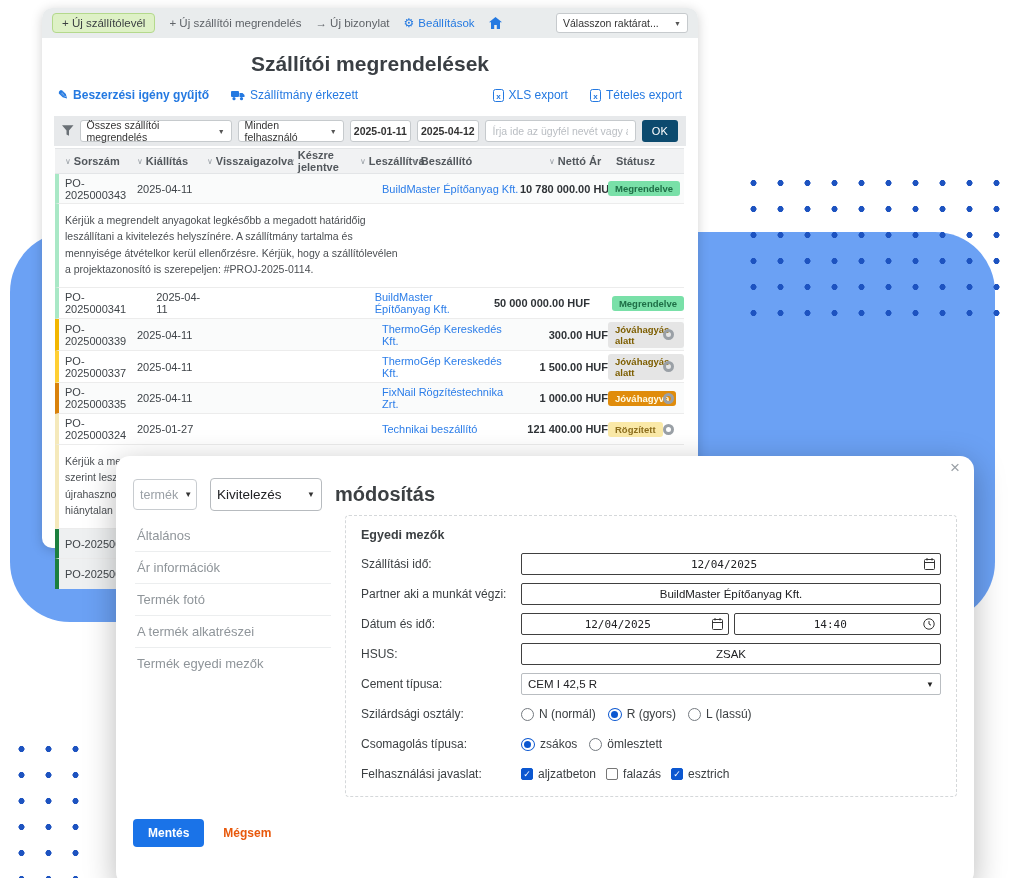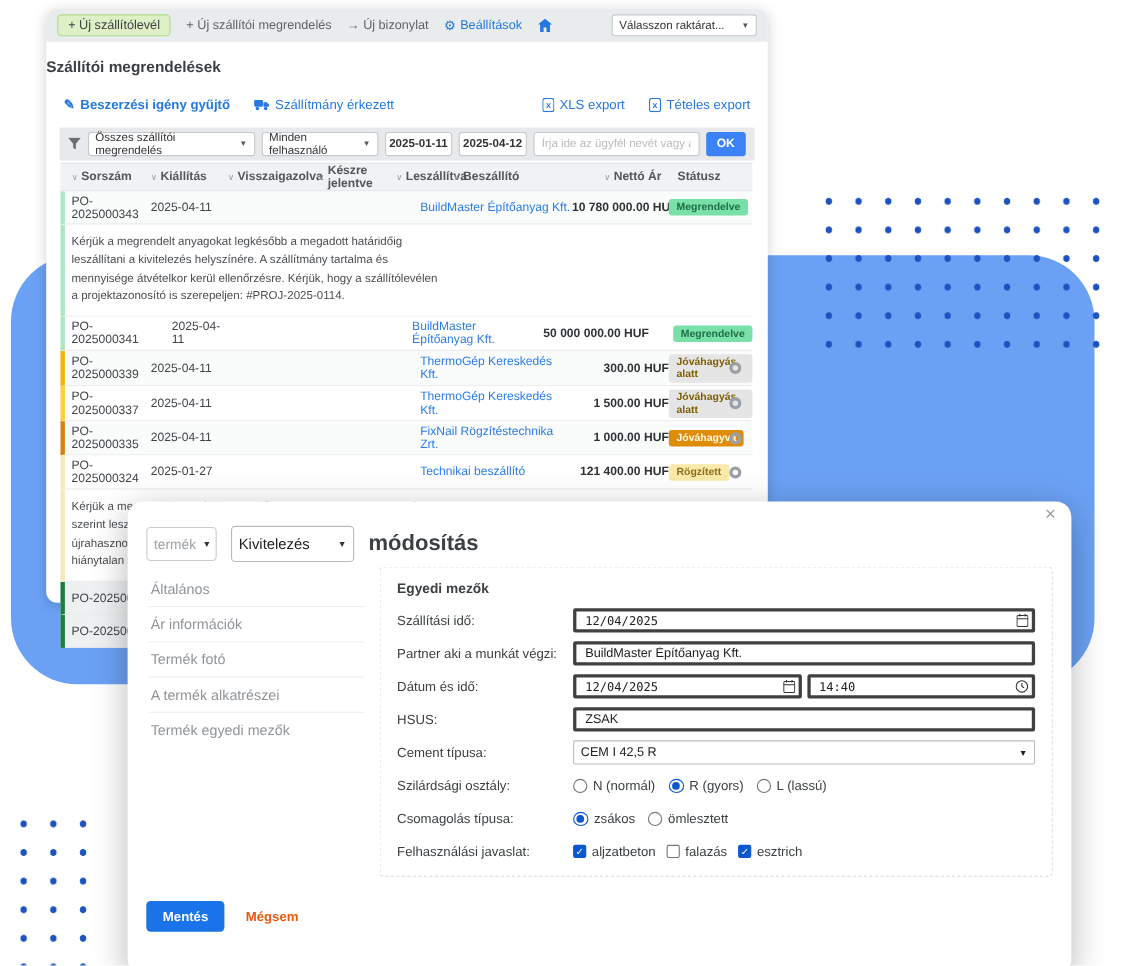--- a/index.html
+++ b/index.html
@@ -24,42 +24,42 @@
   .nav-pill { background:#def1c6; border:1px solid #b4d98c; border-radius:4px;
     padding:3px 9px; color:#3c4043; cursor:pointer; }
   .nav-item { cursor:pointer; }
   .nav-blue { color:#2479e1; display:flex; align-items:center; gap:4px; cursor:pointer; }
   .nav-spacer { flex:1; }
   .sel { display:flex; align-items:center; justify-content:space-between;
     border:1px solid #c6cacd; background:#fff; border-radius:3px; padding:0 6px; cursor:pointer; }
   .sel .car { font-size:7px; color:#555; margin-left:6px; }
   .wh-sel { width:132px; height:20px; font-size:10.5px; color:#333; }
 
-  .page-title { position:absolute; top:44px; left:0; right:0; 
-    font-size:14px; font-weight:bold; color:#3a3f44; }
+  .page-title { position:absolute; top:44px; left:0; right:0; text-align:center;
+    font-size:21px; font-weight:bold; color:#3a3f44; }
 
   .actions { position:absolute; top:80px; left:16px; right:16px; display:flex;
     align-items:center; font-size:12px; color:#2479e1; }
   .act { display:flex; align-items:center; gap:5px; cursor:pointer; }
   .act.bold { font-weight:bold; }
   .act + .act { margin-left:22px; }
   .act-spacer { flex:1; }
   .icon-glyph { font-size:12px; }
 
   .filterbar { position:absolute; top:108px; left:12px; right:12px; height:30px;
     background:#e7e9eb; border-radius:0; display:flex; align-items:center; gap:6px; padding:0 8px; }
   .f-sel { height:22px; font-size:10.5px; color:#333; }
   .f-sel1 { width:158px; } .f-sel2 { width:110px; }
   .f-date { width:64px; height:22px; background:#fff; border:1px solid #c6cacd; border-radius:3px;
     font-size:10.5px; font-weight:600; color:#333; display:flex; align-items:center; justify-content:center; }
   .f-search { flex:1; height:22px; border:1px solid #c6cacd; border-radius:3px; padding:0 7px;
     font-size:10.5px; color:#333; font-family:"Liberation Sans", sans-serif; }
   .f-search::placeholder { color:#b9bdc2; }
-  .f-ok { width:38px; height:22px; background:#3b82f6; color:#fff; border:none; border-radius:3px;
-    font-size:11px; font-weight:bold; cursor:pointer; }
+  .f-ok { width:38px; height:22px; background:#0c4a6e; color:#fff; border:none; border-radius:3px;
+    font-size:11px; font-weight:normal; cursor:pointer; }
 
   
   .thead { position:absolute; top:140px; left:13px; right:14px; height:26px; background:#f1f2f3;
     border-top:1px solid #e3e5e7; border-bottom:1px solid #e3e5e7; display:flex; align-items:center;
     padding-left:10px; font-size:11px; font-weight:600; color:#52575c; }
   .th { display:flex; align-items:center; gap:3px; }
   .th .sortc { color:#9aa0a6; font-size:8px; font-weight:normal; }
   .th1{width:72px;} .th2{width:70px;} .th3{width:82px;} .th4{width:71px;} .th5{width:52px;}
   .th6{width:137px;} .th7{width:67px;} .th8{flex:1;}
 
@@ -97,22 +97,22 @@
   .m-tabs { position:absolute; left:19px; top:64px; width:196px; }
   .m-tab { padding:8px 2px; border-bottom:1px solid #eceeef; color:#8f959a; font-size:13px; cursor:pointer; }
   .m-tab:last-child { border-bottom:none; }
 
   .m-panel { position:absolute; left:229px; top:59px; width:612px; height:282px;
     border:1px dashed #d5d8da; border-radius:4px; background:#fff; padding:12px 15px; }
   .m-section { font-size:12.5px; font-weight:600; color:#3c4043; margin-bottom:11px; }
   .frow { display:grid; grid-template-columns:160px 1fr; align-items:center; margin-bottom:8px; }
   .flabel { font-size:12px; color:#3c4043; }
   .finput { position:relative; }
-  .finput input { width:100%; height:22px; border:3px solid #404040; border-radius:2px;
-    padding:0 22px 0 8px; font-size:11.5px; color:#202124; font-family:"Liberation Sans", sans-serif; }
+  .finput input { width:100%; height:22px; border:1px solid #404040; border-radius:2px;
+    padding:0 22px 0 8px; font-size:11.5px; color:#202124; font-family:"Liberation Sans", sans-serif;text-align:center; }
   .finput input.mono { font-family:"DejaVu Sans Mono", monospace; font-size:11px; }
   .finput input.no-ic { padding-right:8px; }
   .f-ic { position:absolute; right:6px; top:50%; transform:translateY(-50%); display:flex; }
   .dt-wrap { display:flex; gap:5px; }
   .dt-wrap .finput { flex:1; }
   .cement-sel { height:22px; border-radius:2px; border-color:#b9bdc1; font-size:11.5px; color:#202124; }
   .cement-sel .car { font-size:8px; color:#222; }
   .opt-row { display:flex; align-items:center; gap:12px; height:22px; font-size:12px; color:#3c4043; }
   .opt { display:flex; align-items:center; gap:5px; cursor:pointer; }
   .radio { width:13px; height:13px; border:1px solid #747a80; border-radius:50%; background:#fff;

